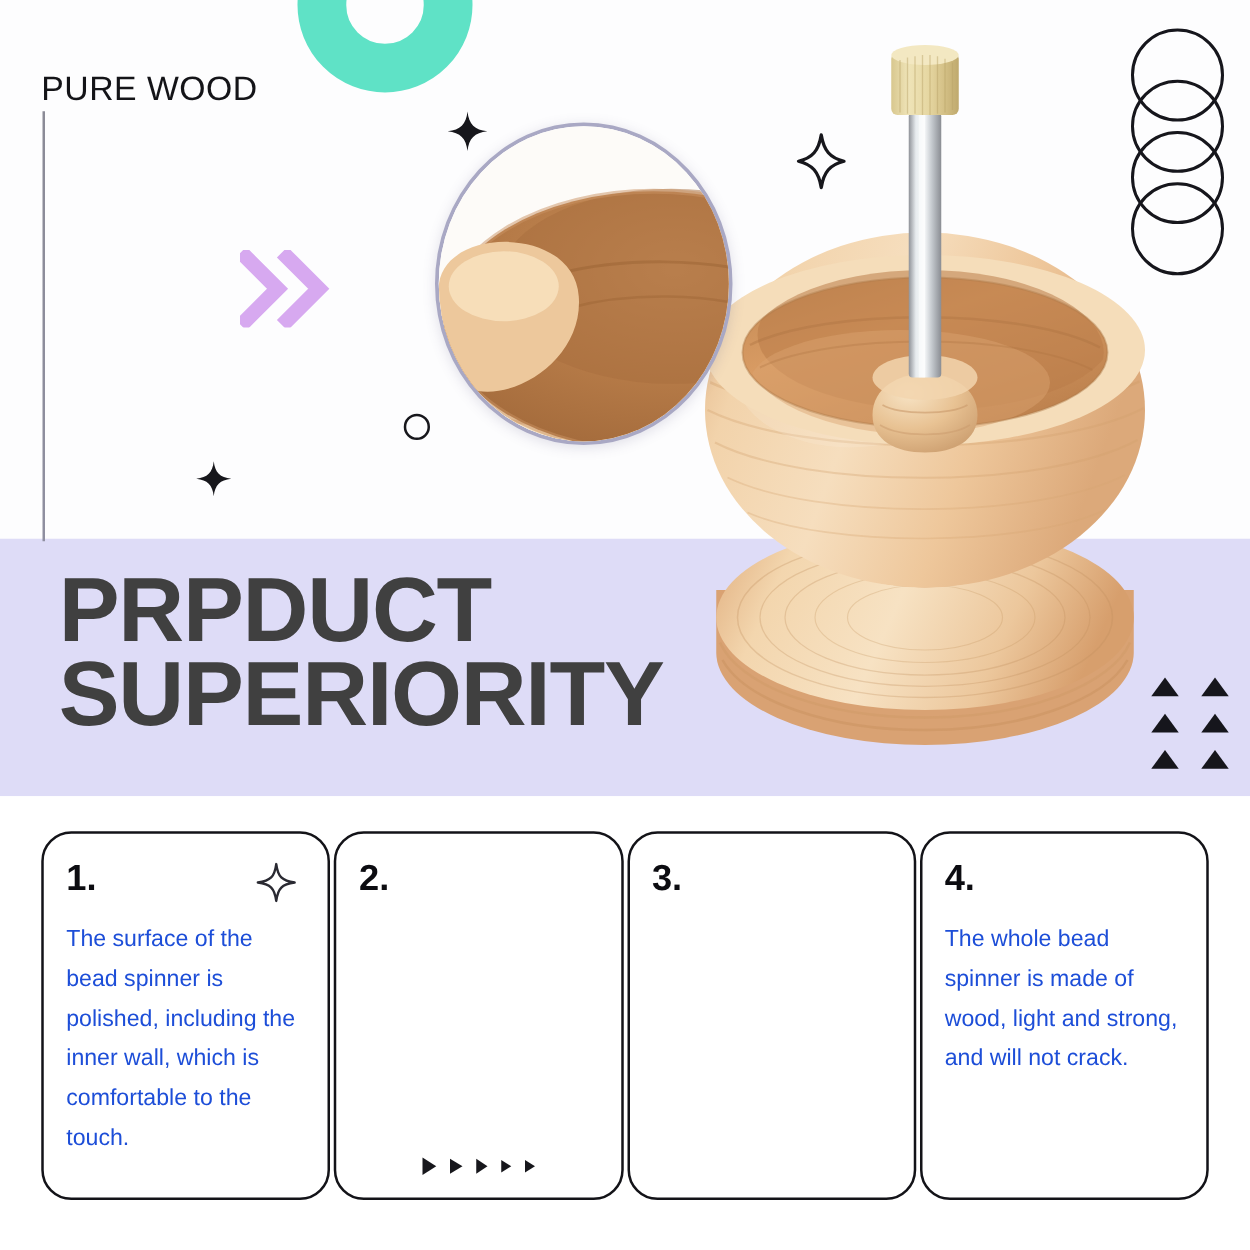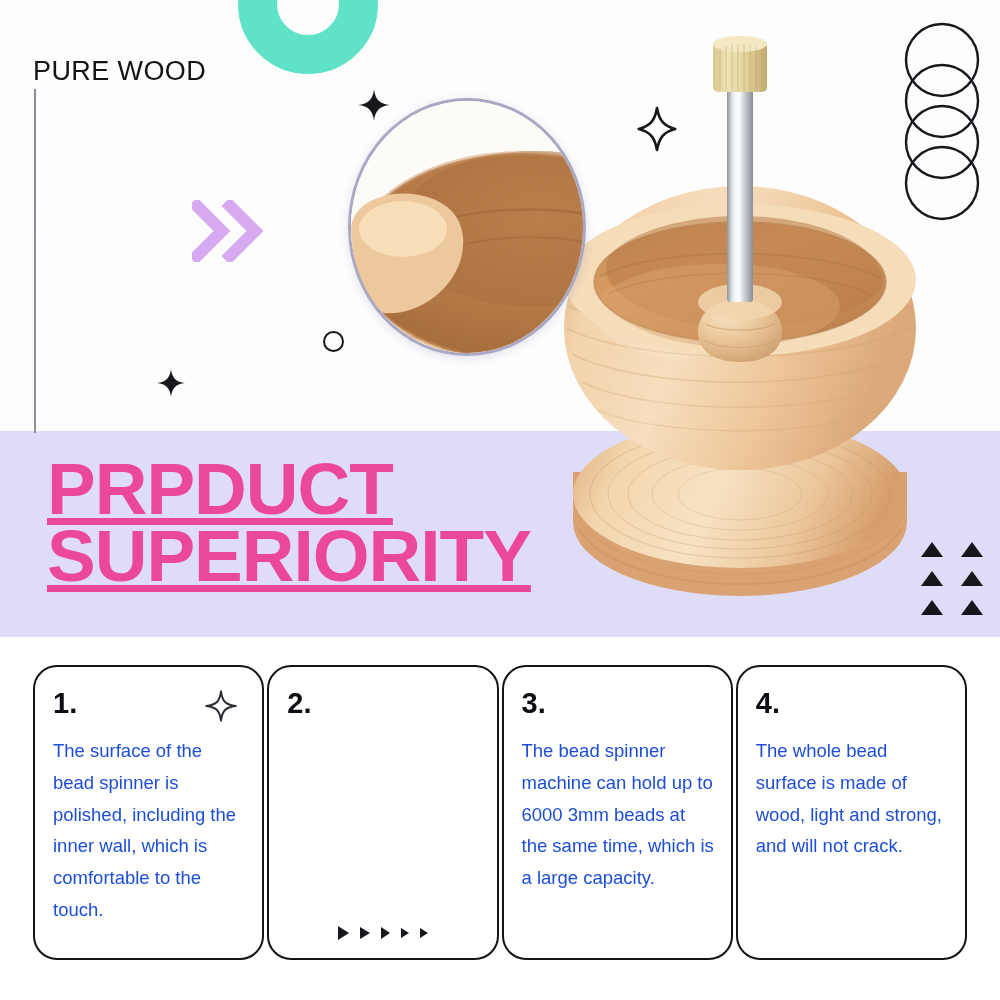--- a/index.html
+++ b/index.html
@@ -84,24 +84,23 @@
     border:3px solid #a9a8c4;
     overflow:hidden; background:#fff;
     box-shadow:0 2px 10px rgba(90,85,130,.18);
     z-index:8;
   }
   .inset-circle svg{ position:absolute; left:-60px; top:-40px; }
 
   
   .headline{
     position:absolute; left:47px; top:455px;
-    z-index:7; color:#ec4899;
+    z-index:7; color:#404040;
     font-weight:bold; font-size:73px; line-height:0.92;
     letter-spacing:-1px;
-    text-decoration:underline;
   }
   .headline div{ white-space:nowrap; }
 
   
   .cards{
     position:absolute; left:33px; top:665px;
     width:934px; height:295px;
     display:flex; gap:3px; z-index:7;
   }
   .card{
@@ -377,23 +376,22 @@
         <span class="arr"></span>
         <span class="arr a2"></span>
         <span class="arr a3"></span>
         <span class="arr a4"></span>
         <span class="arr a5"></span>
       </div>
     </div>
 
     <div class="card">
       <div class="card-num">3.</div>
-      <div class="card-text">The bead spinner machine can hold up to 6000 3mm beads at the same time, which is a large capacity.</div>
     </div>
 
     <div class="card">
       <div class="card-num">4.</div>
-      <div class="card-text">The whole bead surface is made of wood, light and strong, and will not crack.</div>
+      <div class="card-text">The whole bead spinner is made of wood, light and strong, and will not crack.</div>
     </div>
 
   </div>
 
 </div>
 
 </body></html>

